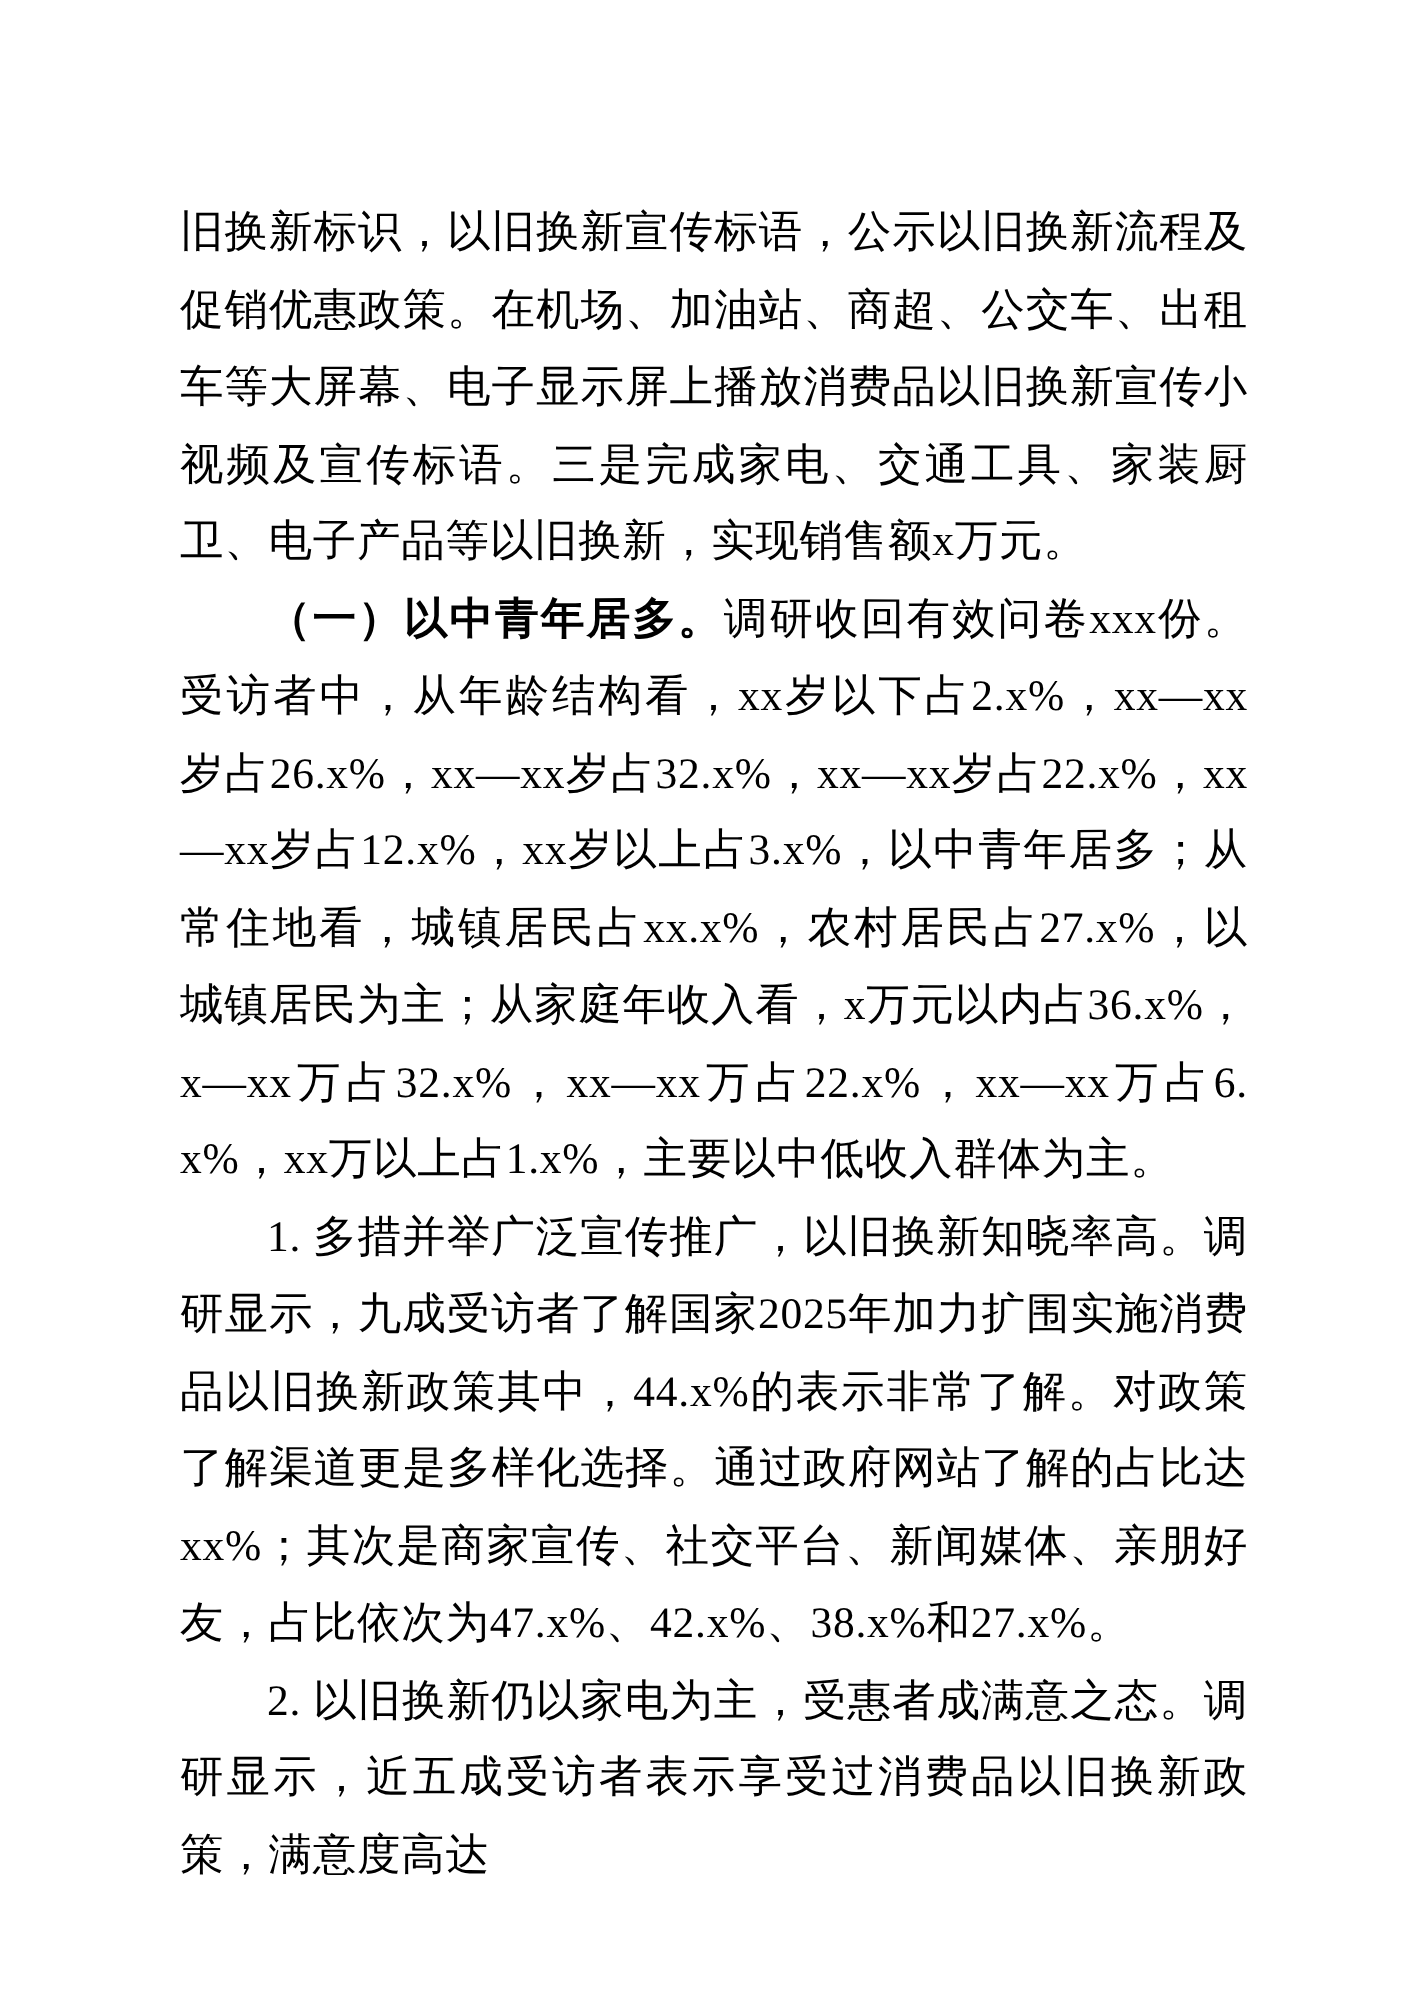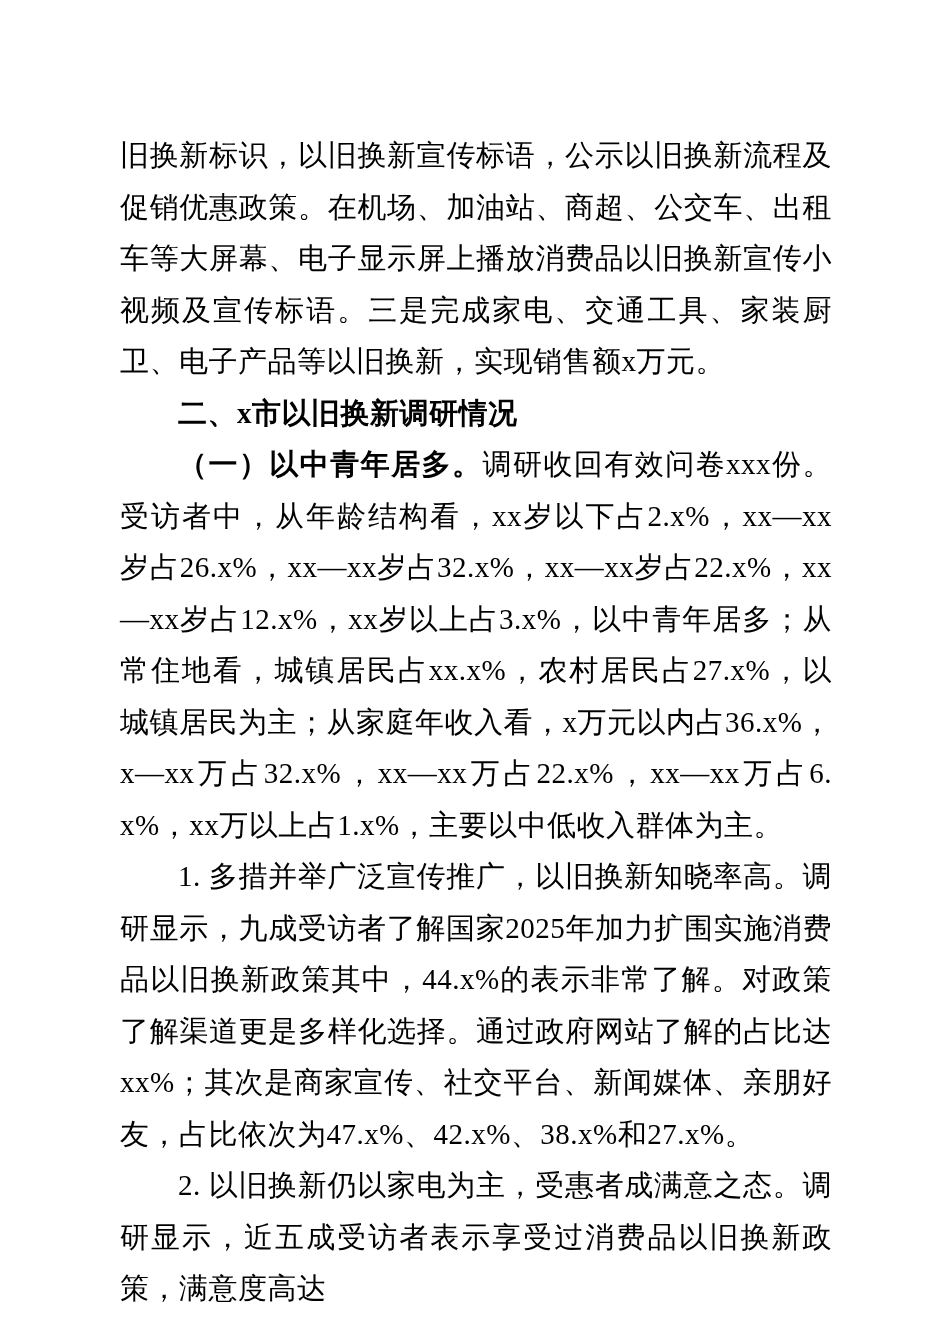--- a/index.html
+++ b/index.html
@@ -39,23 +39,20 @@
 </style>
 </head>
 <body>
 
 <div class="page">
 
   <p class="para no-indent">
     <span>旧换新标识，以旧换新宣传标语，公示以旧换新流程及促销优惠政策。在机场、加油站、商超、公交车、出租车等大屏幕、电子显示屏上播放消费品以旧换新宣传小视频及宣传标语。三是完成家电、交通工具、家装厨卫、电子产品等以旧换新，实现销售额x万元。</span>
   </p>
 
-  <p class="para bold">
-    <span>二、x市以旧换新调研情况</span>
-  </p>
 
   <p class="para">
     <span class="bold">（一）以中青年居多。</span><span>调研收回有效问卷xxx份。受访者中，从年龄结构看，xx岁以下占2.x%，xx—xx岁占26.x%，xx—xx岁占32.x%，xx—xx岁占22.x%，xx—xx岁占12.x%，xx岁以上占3.x%，以中青年居多；从常住地看，城镇居民占xx.x%，农村居民占27.x%，以城镇居民为主；从家庭年收入看，x万元以内占36.x%，x—xx万占32.x%，xx—xx万占22.x%，xx—xx万占6.x%，xx万以上占1.x%，主要以中低收入群体为主。</span>
   </p>
 
 
   <p class="para">
     <span>1. 多措并举广泛宣传推广，以旧换新知晓率高。调研显示，九成受访者了解国家2025年加力扩围实施消费品以旧换新政策其中，44.x%的表示非常了解。对政策了解渠道更是多样化选择。通过政府网站了解的占比达xx%；其次是商家宣传、社交平台、新闻媒体、亲朋好友，占比依次为47.x%、42.x%、38.x%和27.x%。</span>
   </p>
 

